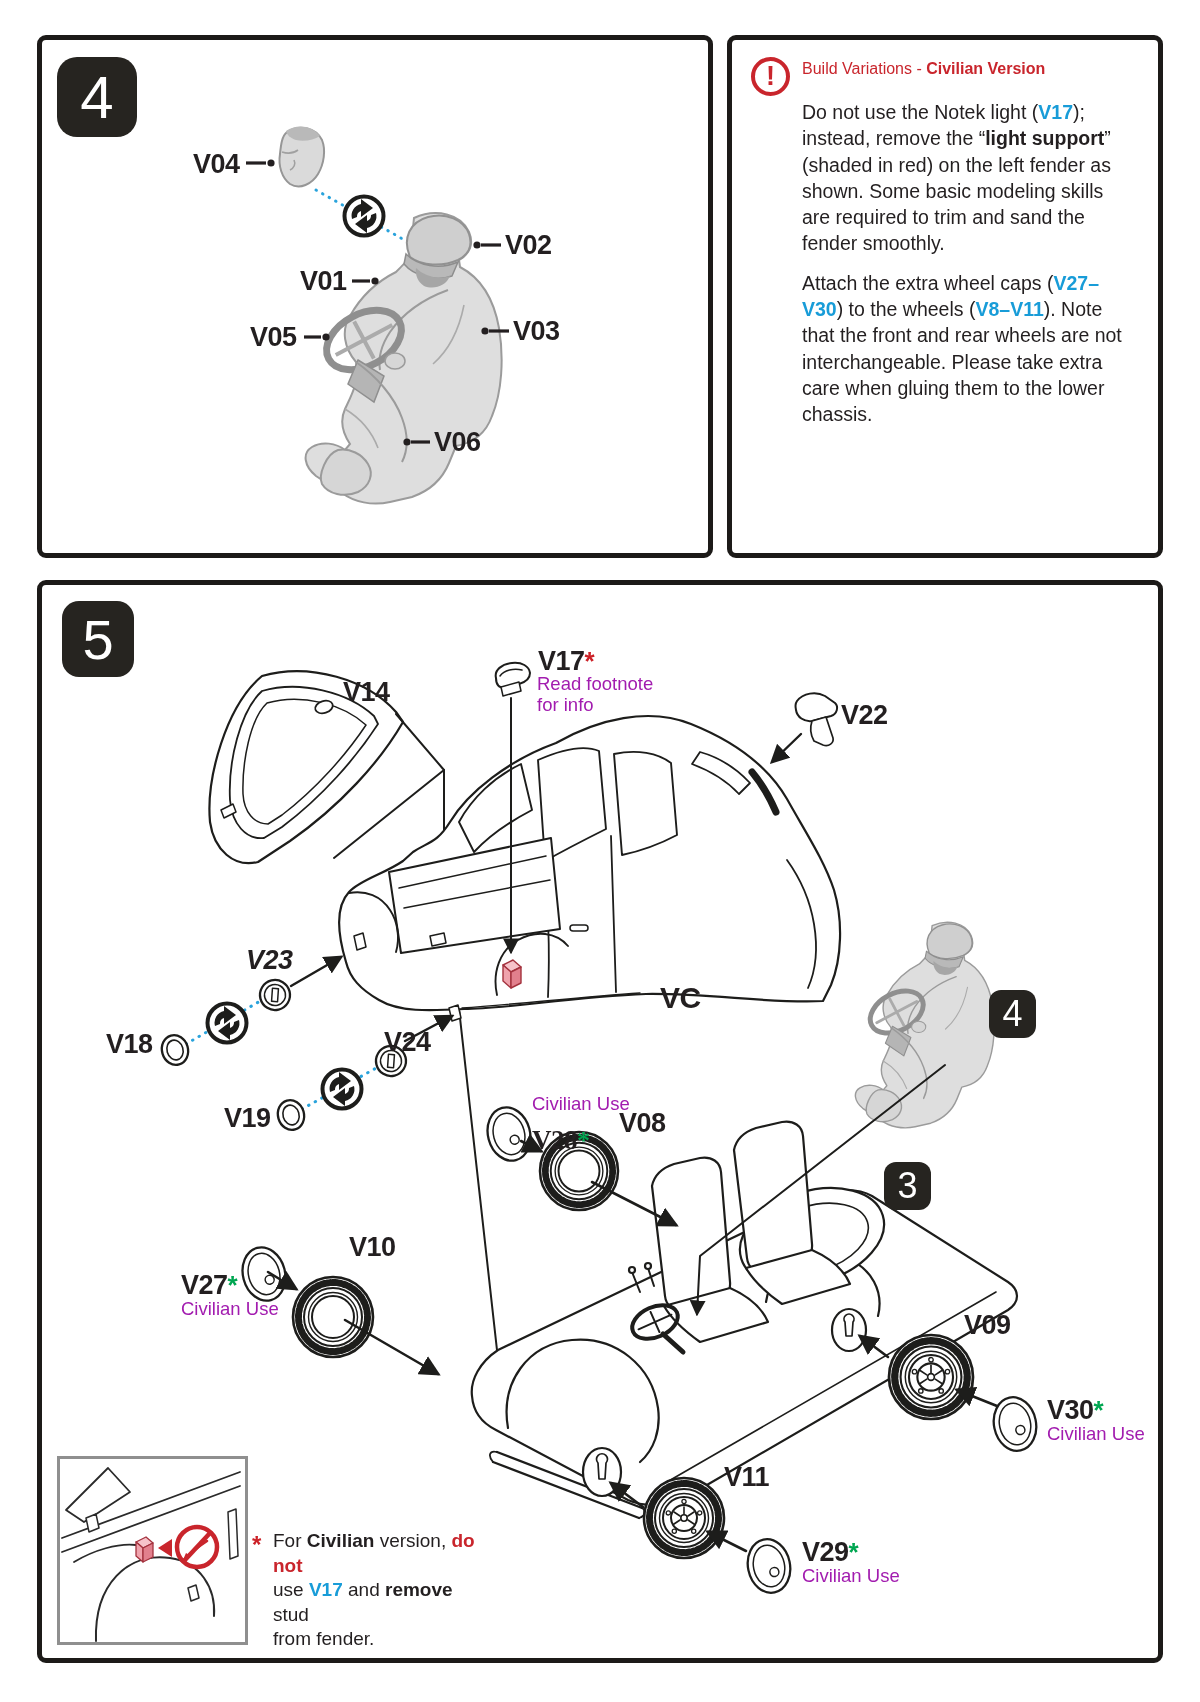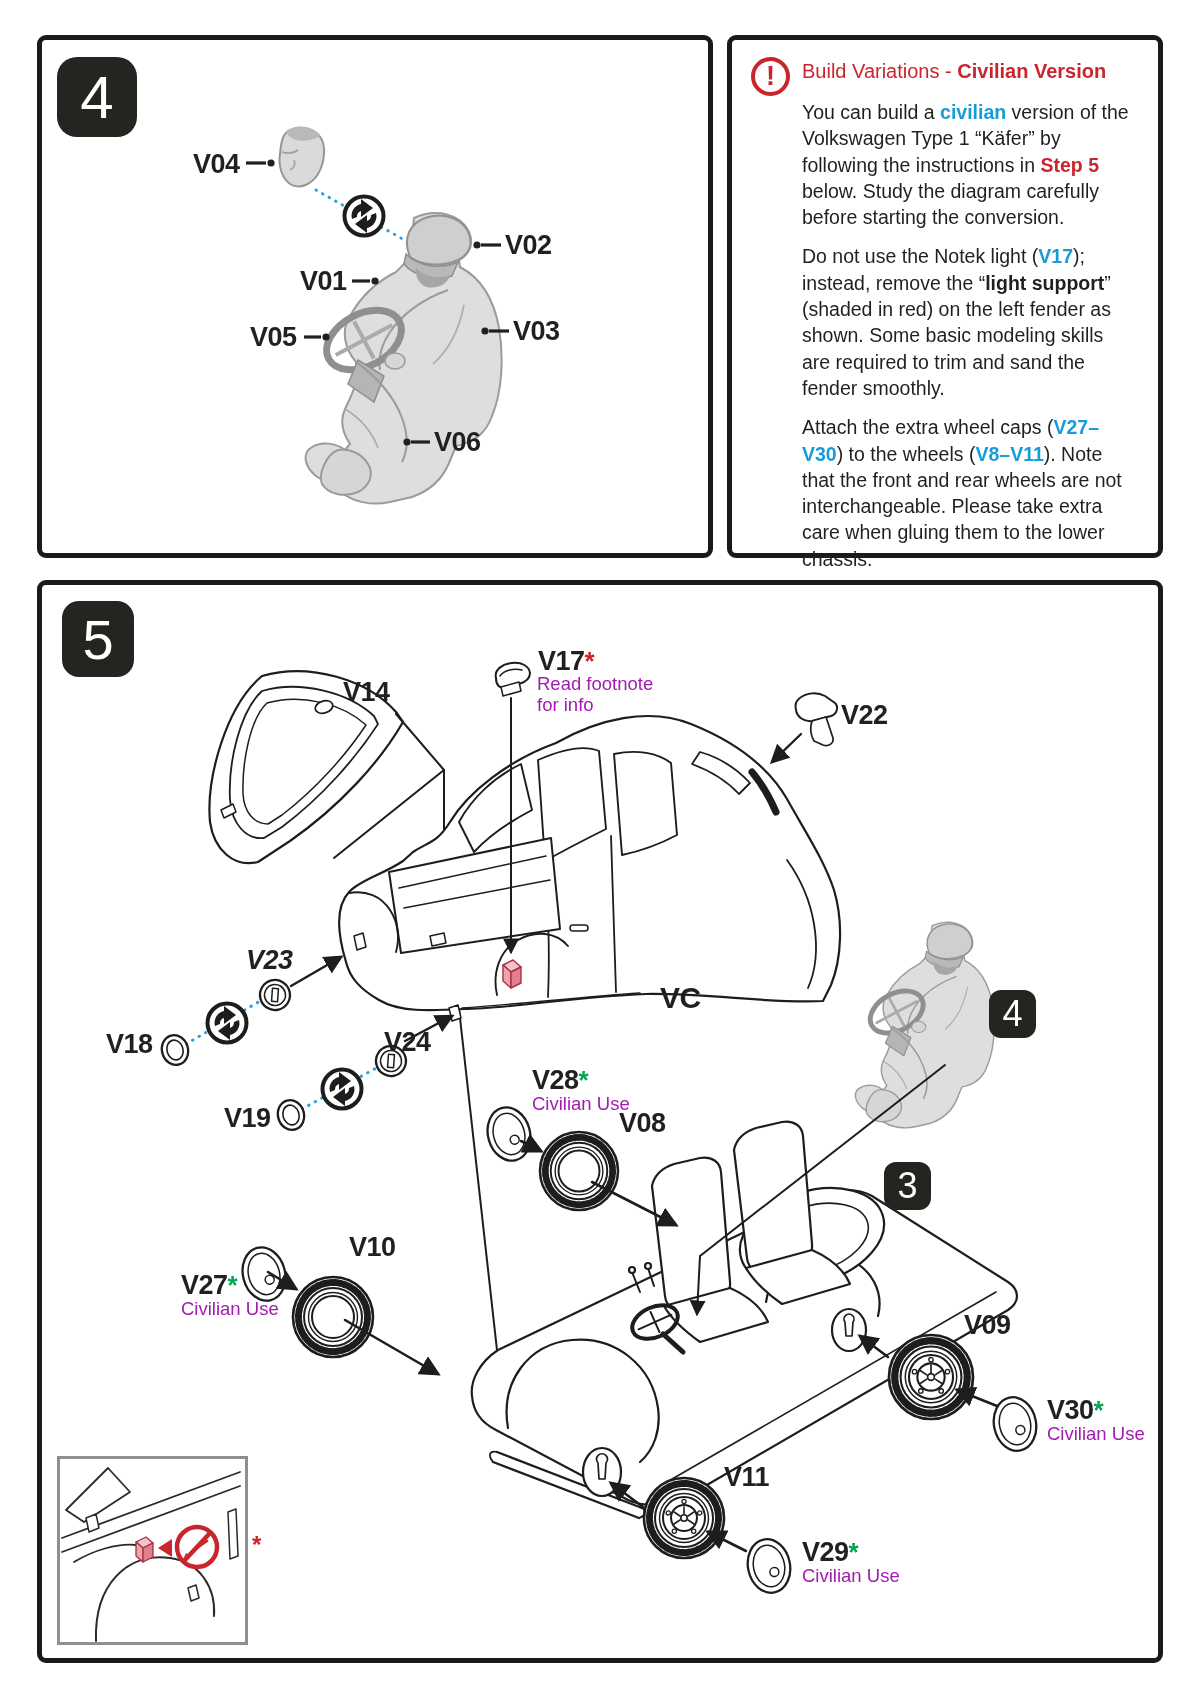--- a/index.html
+++ b/index.html
@@ -15,21 +15,21 @@
           letter-spacing:-0.5px;white-space:nowrap;}
   .plabel .star{font-size:26px;}
   .star-red{color:#cc2127;}
   .star-green{color:#00a651;}
   .sub{position:absolute;font:400 18.5px/21px "Liberation Sans",sans-serif;color:#a21caf;white-space:nowrap;}
   .vc{font-size:30px;margin-top:12px;}
   
   .alert-icon{position:absolute;left:751px;top:57px;width:31px;height:31px;border:4.5px solid #c9252c;
               border-radius:50%;display:flex;align-items:center;justify-content:center;
               font-weight:700;font-size:27px;color:#c9252c;}
-  .info-title{position:absolute;left:802px;top:60px;font-size:20px;color:#c9252c;white-space:nowrap;}
+  .info-title{position:absolute;left:802px;top:60px;font-size:16px;color:#c9252c;white-space:nowrap;}
   .info-title .b{font-weight:700;}
   .info-text{position:absolute;left:802px;top:99px;width:331px;font-size:19.5px;line-height:26.3px;color:#231f20;}
   .info-text p{margin:0 0 13px 0;}
   .bluebold{color:#189cd8;font-weight:700;}
   .redbold{color:#c9252c;font-weight:700;}
   .b{font-weight:700;}
   
   .footnote{position:absolute;left:273px;top:1529px;width:205px;font-size:19px;line-height:24.5px;color:#231f20;}
   .foot-star{position:absolute;left:252px;top:1531px;font-size:24px;font-weight:700;color:#cc2127;}
   .inset{position:absolute;left:57px;top:1456px;width:185px;height:183px;border:3px solid #8f8f8f;}
@@ -334,49 +334,53 @@
 <div class="plabel" style="left:300px;top:267px;text-align:right;"><span>V01</span></div>
 <div class="plabel" style="left:250px;top:323px;"><span>V05</span></div>
 <div class="plabel" style="left:513px;top:317px;"><span>V03</span></div>
 <div class="plabel" style="left:434px;top:428px;"><span>V06</span></div>
 
 <div class="alert-icon">
       <span>!</span>
     </div>
 <div class="info-title"><span>Build Variations - </span><span class="b">Civilian Version</span></div>
 <div class="info-text">
-  <p><span>You can build a </span><span class="bluebold">civilian</span><span> version of the Volkswagen Type 1 “Käfer” by following the instructions in </span><span class="redbold">Step 5</span><span> below. Study the diagram carefully before starting the conversion.</span></p>
   <p><span>Do not use the Notek light (</span><span class="bluebold">V17</span><span>); instead, remove the “</span><span class="b">light support</span><span>” (shaded in red) on the left fender as shown. Some basic modeling skills are required to trim and sand the fender smoothly.</span></p>
   <p><span>Attach the extra wheel caps (</span><span class="bluebold">V27</span><span class="bluebold">–</span><span class="bluebold">V30</span><span>) to the wheels (</span><span class="bluebold">V8</span><span class="bluebold">–</span><span class="bluebold">V11</span><span>). Note that the front and rear wheels are not interchangeable. Please take extra care when gluing them to the lower chassis.</span></p>
 </div>
 
 <div class="plabel" style="left:343px;top:678px;"><span>V14</span></div>
 
 <div class="plabel" style="left:538px;top:647px;"><span>V17</span><span class="star star-red">*</span></div>
 <div class="sub" style="left:537px;top:673px;"><span>Read footnote</span><br><span>for info</span></div>
 
 <div class="plabel" style="left:841px;top:701px;"><span>V22</span></div>
 <div class="plabel vc" style="left:660px;top:972px;"><span>VC</span></div>
 
 <div class="plabel" style="left:246px;top:946px;font-style:italic;"><span>V23</span></div>
 <div class="plabel" style="left:106px;top:1030px;"><span>V18</span></div>
 <div class="plabel" style="left:224px;top:1104px;"><span>V19</span></div>
 <div class="plabel" style="left:384px;top:1028px;"><span>V24</span></div>
 
-<div class="plabel" style="left:532px;top:1066px;"><span>V28</span><span class="star star-green">*</span></div>
+<div class="plabel" style="left:532px;top:1126px;font-family:Liberation Serif, serif;"><span>V28</span><span class="star star-green">*</span></div>
 <div class="sub" style="left:532px;top:1093px;"><span>Civilian Use</span></div>
 <div class="plabel" style="left:619px;top:1109px;"><span>V08</span></div>
 
 <div class="plabel" style="left:181px;top:1271px;"><span>V27</span><span class="star star-green">*</span></div>
 <div class="sub" style="left:181px;top:1298px;"><span>Civilian Use</span></div>
 <div class="plabel" style="left:349px;top:1233px;"><span>V10</span></div>
 
 <div class="plabel" style="left:964px;top:1311px;"><span>V09</span></div>
 <div class="plabel" style="left:1047px;top:1396px;"><span>V30</span><span class="star star-green">*</span></div>
 <div class="sub" style="left:1047px;top:1423px;"><span>Civilian Use</span></div>
 
 <div class="plabel" style="left:724px;top:1463px;"><span>V11</span></div>
 <div class="plabel" style="left:802px;top:1538px;"><span>V29</span><span class="star star-green">*</span></div>
 <div class="sub" style="left:802px;top:1565px;"><span>Civilian Use</span></div>
 
 <div class="foot-star"><span>*</span></div>
-
+<div class="footnote">
+  <span>For </span><span class="b">Civilian</span><span> version, </span><span class="redbold">do not</span><br>
+  <span>use </span><span class="bluebold">V17</span><span> and </span><span class="b">remove</span><span> stud</span><br>
+  <span>from fender.</span>
 </div>
 
+</div>
+
 </body></html>

